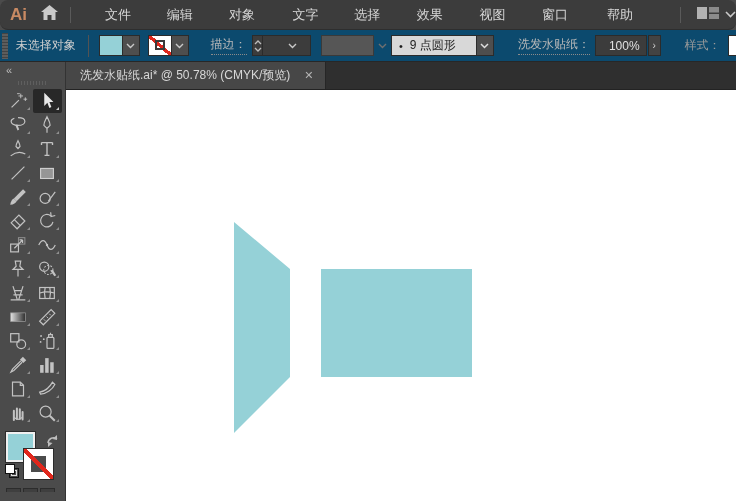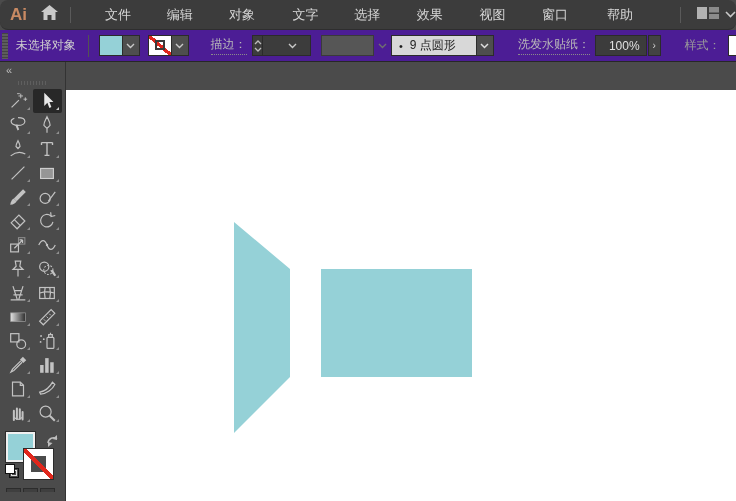--- a/index.html
+++ b/index.html
@@ -14,21 +14,21 @@
   .home-btn { margin-left:14px; display:flex; align-items:center; }
   .mb-sep { width:1px; height:16px; background:#5a5a5a; margin:0 10px 0 12px; }
   .menus { display:flex; align-items:center; margin-left:10px; }
   .menu-item { color:#d6d6d6; font-size:13px; padding:0 14px; height:30px; line-height:30px; cursor:default; }
   .mb-right { display:flex; align-items:center; margin-left:12px; }
   .ws-icon { display:flex; align-items:center; margin:0 6px; }
   .chev-sm svg { display:block; }
 
   
   .controlbar { position:absolute; left:0; top:30px; width:736px; height:32px;
-    background:#4c1d95; display:flex; align-items:center; border-bottom:1px solid #272727;text-align:center; }
+    background:#0c4a6e; display:flex; align-items:center; border-bottom:1px solid #272727;text-align:center; }
   .grip-v { width:7px; height:26px; margin-left:2px;
     background:repeating-linear-gradient(#434343 0 1px,#5d5d5d 1px 3px); }
   .status-text { color:#cfcfcf; font-size:12px; margin:0 12px 0 8px; white-space:nowrap; }
   .cb-sep { width:1px; height:22px; background:#535353; margin-right:10px; }
   .combo { display:flex; align-items:stretch; height:21px; border:1px solid #2b2b2b;
     background:#4e4e4e; margin-right:8px; }
   .swatch { width:23px; height:19px; }
   .swatch.fill { border-right:1px solid #2b2b2b; }
   .swatch.none { background:
      linear-gradient(to top right, transparent 44%, #e0271c 44% 56%, transparent 56%), #fff;
@@ -210,20 +210,26 @@
     <span class="cb-label dotted">洗发水贴纸：</span>
     <span class="field opacity-field">
       <span>100%</span>
     </span>
     <span class="more-btn">›</span>
 
     <span class="cb-label" style="color:#9a9a9a">样式：</span>
     <span class="style-stub"></span>
   </div>
 
+  <div class="tabbar">
+    <div class="doc-tab">
+      <span>洗发水贴纸.ai*  @ 50.78% (CMYK/预览)</span>
+      <span class="close">✕</span>
+    </div>
+  </div>
 
   <div class="toolbar">
     <div class="tb-head">«</div>
     <div class="tb-grip"></div>
     <div class="tool-grid">
         <div class="tool">
           <span>
             <svg width="22" height="22" viewBox="0 0 24 24">
               <path d="M5 19 L13 11" stroke="#c3c3c3" stroke-width="1.3" fill="none"></path>
               <path d="M15 4 v5 M12.5 6.5 h5 M18 10 h4 M20 8 v4 M11 4 h3" stroke="#c3c3c3" stroke-width="1"></path>

